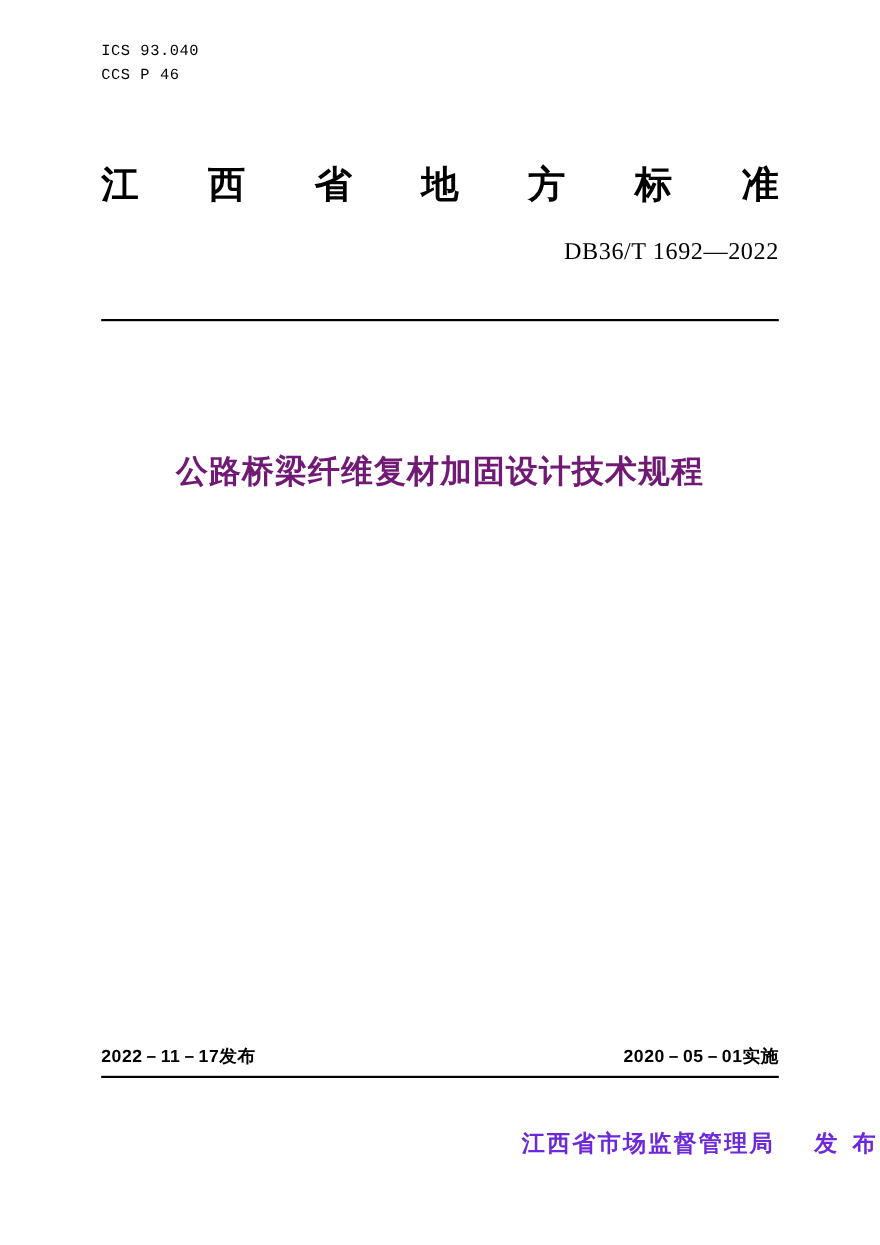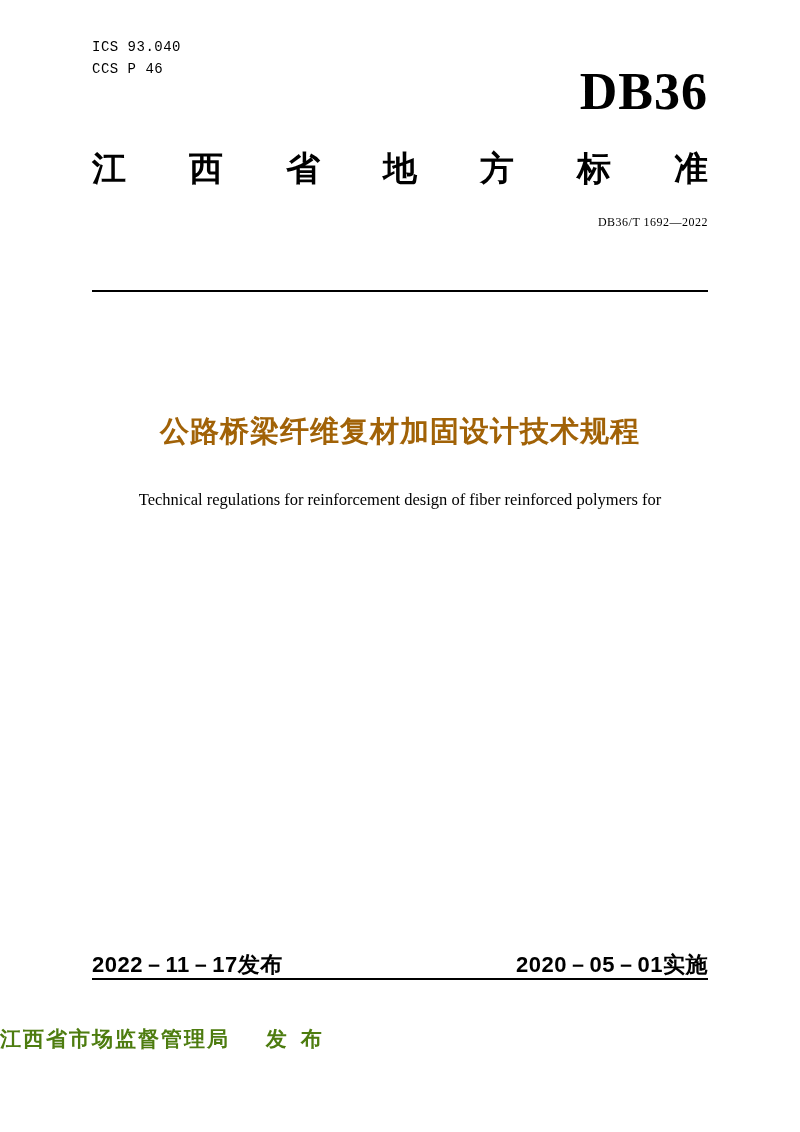--- a/index.html
+++ b/index.html
@@ -65,47 +65,47 @@
   }
   .province-title span {
     display: inline-block;
   }
 
   .std-number {
     position: absolute;
     right: 92px;
     top: 215px;
     font-family: "Liberation Serif", serif;
-    font-size: 12px;
+    font-size: 22px;
     letter-spacing: 0.5px;
     color: #000;
   }
 
   .rule-top {
     position: absolute;
     left: 92px;
     top: 290px;
     width: 616px;
     height: 2px;
     background: #000;
   }
 
   
   .doc-title-cn {
     position: absolute;
     left: 0;
     top: 412px;
     width: 800px;
     text-align: center;
-    font-family: Liberation Sans, sans-serif;
+    font-family: Liberation Mono, monospace;
     font-weight: bold;
     font-size: 29px;
     letter-spacing: 1px;
     line-height: 38px;
-    color: #a16207;
+    color: #701a75;
   }
   .doc-title-en {
     position: absolute;
     left: 100px;
     top: 487px;
     width: 600px;
     text-align: center;
     font-family: "Liberation Serif", serif;
     font-size: 16.5px;
     line-height: 26px;
@@ -116,79 +116,77 @@
   .dates-row {
     position: absolute;
     left: 92px;
     top: 950px;
     width: 616px;
     display: flex;
     justify-content: space-between;
     align-items: baseline;
     font-family: "Liberation Sans", sans-serif;
     font-weight: bold;
-    font-size: 22px;
+    font-size: 16px;
     letter-spacing: 0.5px;
     color: #000;
   }
   .rule-bottom {
     position: absolute;
     left: 92px;
     top: 978px;
     width: 616px;
     height: 2px;
     background: #000;
   }
   .issuer-row {
     position: absolute;
     left: 0;
     top: 1025px;
     width: 800px;
-    text-align: left;
+    text-align: right;
     font-family: "Liberation Sans", sans-serif;
     font-weight: bold;
     font-size: 21px;
     letter-spacing: 2px;
-    color: #4d7c0f;
+    color: #6d28d9;
   }
   .issuer-row .issuer-action {
     margin-left: 28px;
     letter-spacing: 4px;
   }
 </style>
 </head>
 <body>
 
 <div class="page">
 
   <div class="ics-block">
     <div class="ics-line">ICS 93.040</div>
     <div class="ics-line">CCS P 46</div>
   </div>
 
-  <div class="std-mark">DB36</div>
 
   <div class="province-title">
     <span>江</span>
     <span>西</span>
     <span>省</span>
     <span>地</span>
     <span>方</span>
     <span>标</span>
     <span>准</span>
   </div>
 
   <div class="std-number">DB36/T 1692—2022</div>
 
   <div class="rule-top"></div>
 
   <div class="doc-title-cn">公路桥梁纤维复材加固设计技术规程</div>
 
   <div class="doc-title-en">
-    <div>Technical regulations for reinforcement design of fiber reinforced polymers for</div>
   </div>
 
   <div class="dates-row">
     <div>2022－11－17发布</div>
     <div>2020－05－01实施</div>
   </div>
 
   <div class="rule-bottom"></div>
 
   <div class="issuer-row">

